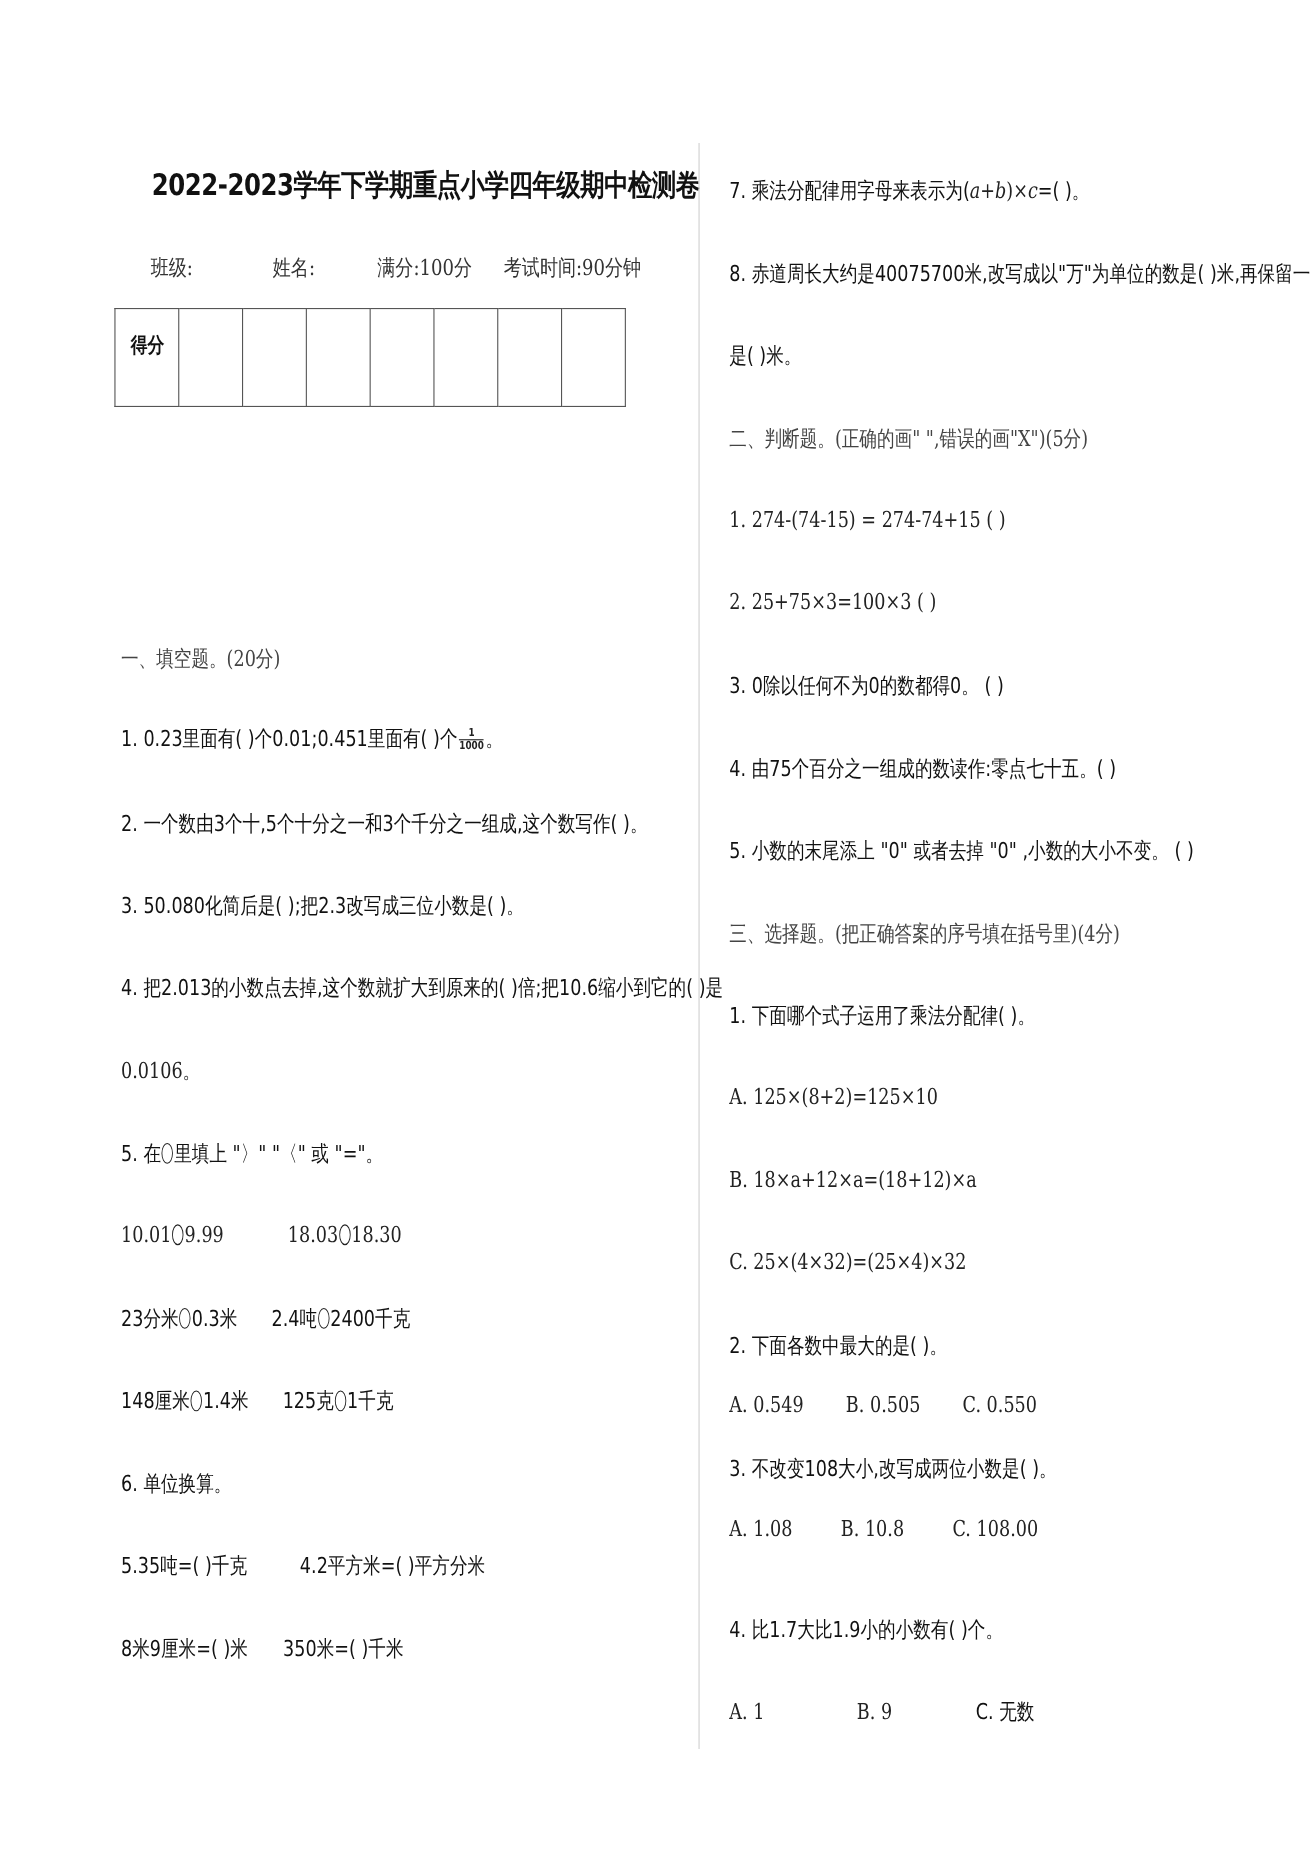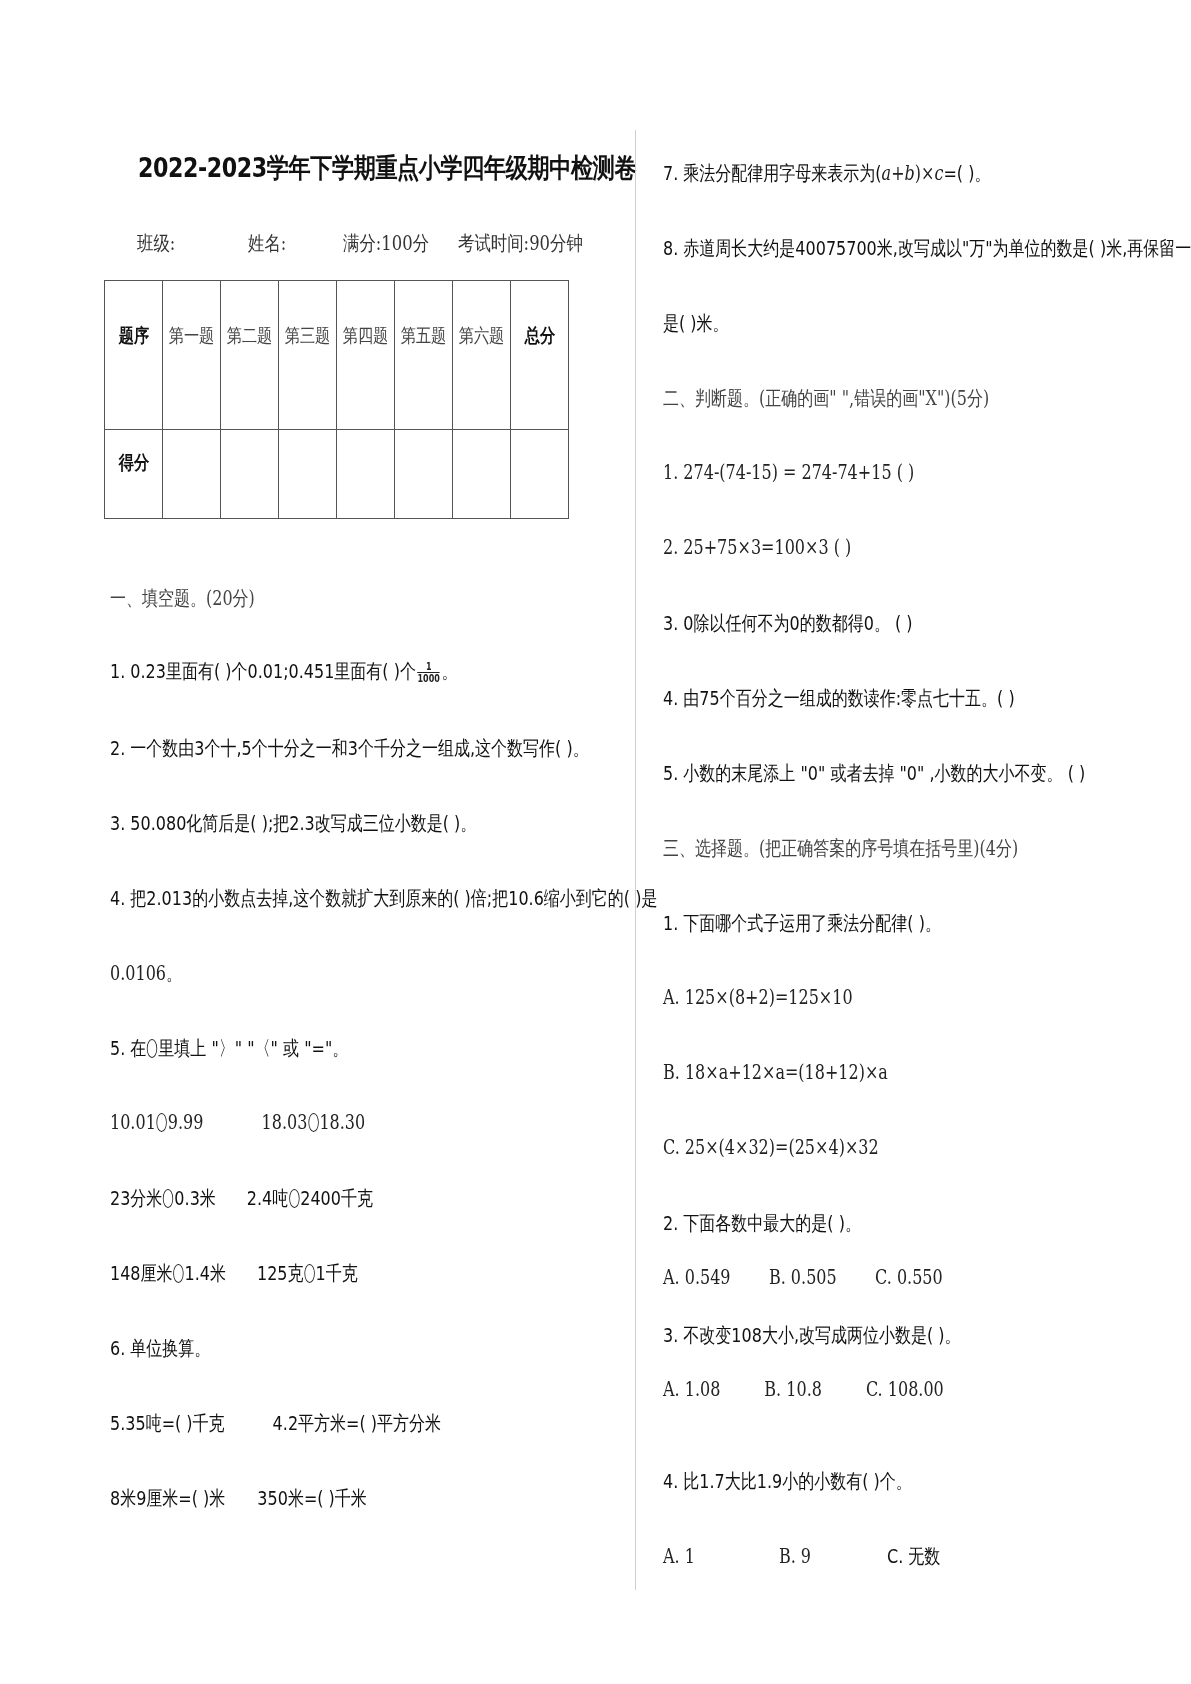--- a/index.html
+++ b/index.html
@@ -61,30 +61,20 @@
 <div class="page-title">2022-2023学年下学期重点小学四年级期中检测卷</div>
 <div class="info-row">
   <span style="left:137px">班级:</span>
   <span style="left:248px">姓名:</span>
   <span style="left:343px">满分:100分</span>
   <span style="left:458px">考试时间:90分钟</span>
 </div>
 
 <table class="score">
   <tbody>
-      <tr class="head">
-    <td class="bold"><span class="cell-txt">题序</span></td>
-    <td><span class="cell-txt">第一题</span></td>
-    <td><span class="cell-txt">第二题</span></td>
-    <td><span class="cell-txt">第三题</span></td>
-    <td><span class="cell-txt">第四题</span></td>
-    <td><span class="cell-txt">第五题</span></td>
-    <td><span class="cell-txt">第六题</span></td>
-    <td class="bold"><span class="cell-txt">总分</span></td>
-  </tr>
   <tr class="body">
     <td class="bold"><span class="cell-txt">得分</span></td>
     <td><span class="cell-txt"></span></td>
     <td><span class="cell-txt"></span></td>
     <td><span class="cell-txt"></span></td>
     <td><span class="cell-txt"></span></td>
     <td><span class="cell-txt"></span></td>
     <td><span class="cell-txt"></span></td>
     <td><span class="cell-txt"></span></td>
   </tr>

